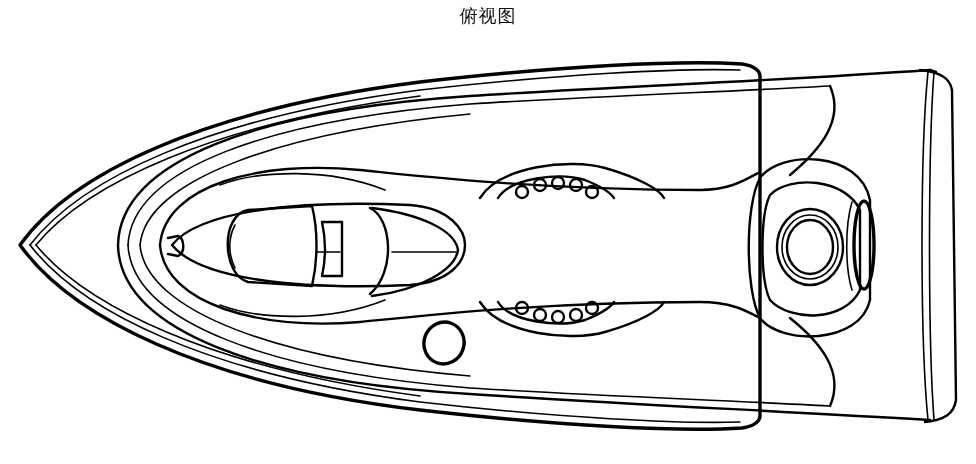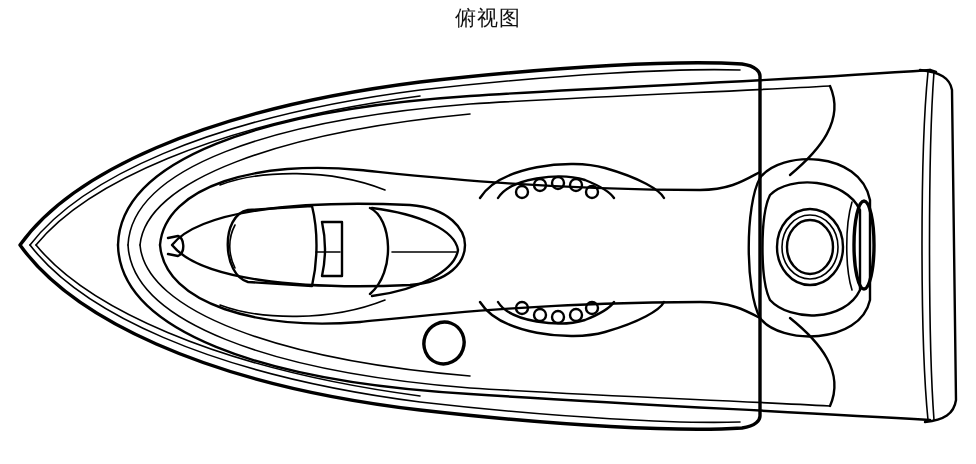--- a/index.html
+++ b/index.html
@@ -1,17 +1,17 @@
 <!DOCTYPE html>
 <html><head>
 <meta charset="utf-8">
 <style>
   html, body { margin: 0; padding: 0; background: #ffffff; }
   body { width: 976px; height: 464px; position: relative; overflow: hidden; font-family: "DejaVu Serif", "Liberation Serif", serif; }
-  .title { position: absolute; left: 0; width: 976px; top: 4px; text-align: center; font-size: 21px; color: #111; letter-spacing: 1px; }
+  .title { position: absolute; left: 0; width: 976px; top: 4px; text-align: center; font-size: 18px; color: #111; letter-spacing: 1px; }
   svg { position: absolute; left: 0; top: 0; }
   .k { fill: none; stroke: #000; stroke-linejoin: round; stroke-linecap: round; }
   .t1 { stroke-width: 1.6; }
   .t2 { stroke-width: 2.4; }
   .t3 { stroke-width: 3.4; }
 </style>
 </head>
 <body>
 
 <div class="title">俯视图</div>

